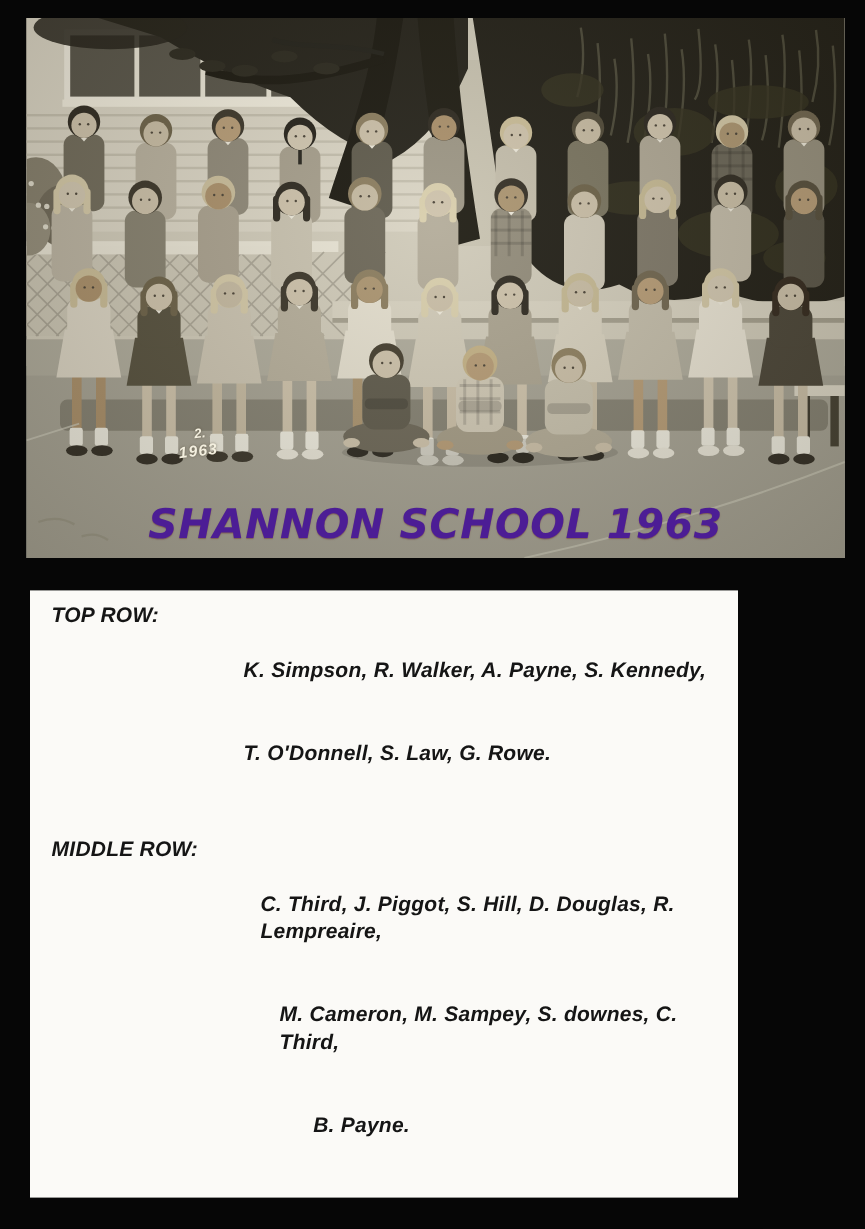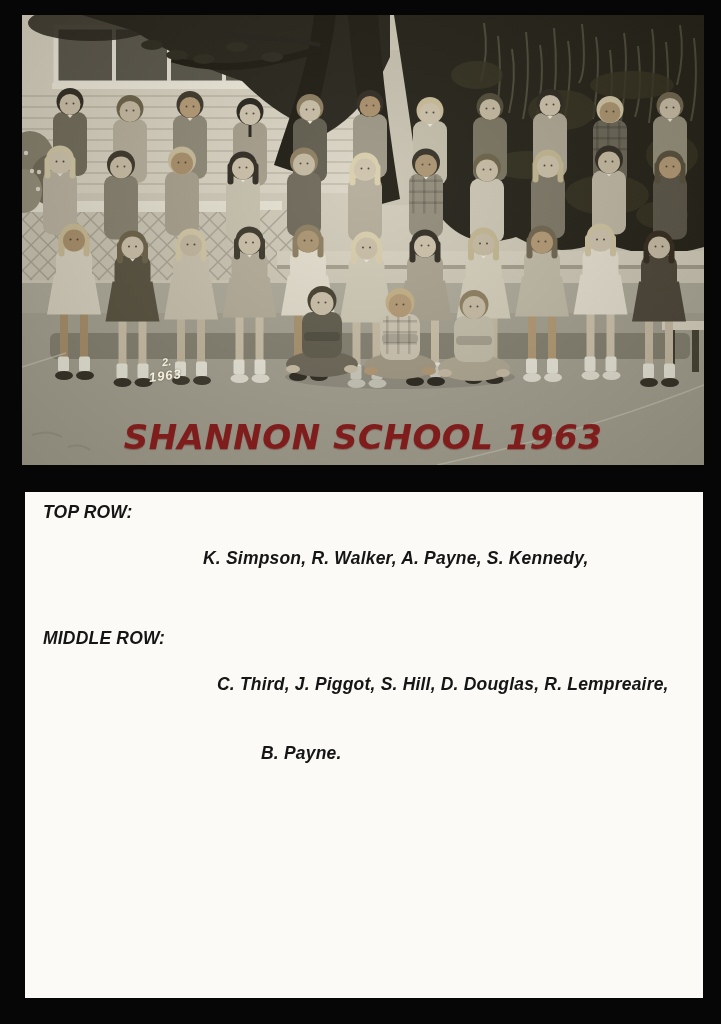--- a/index.html
+++ b/index.html
@@ -14,21 +14,21 @@
   .photo-title{position:absolute;left:0;width:100%;bottom:8px;text-align:center;
     font-family:"DejaVu Sans",sans-serif;font-weight:bold;font-style:italic;
     font-size:34px;color:#f11111;letter-spacing:.5px;text-shadow:0 1px 1px rgba(90,0,0,.35);z-index:3}
   .year-mark{position:absolute;left:126px;top:341px;z-index:2;color:#f3efdf;
     font-style:italic;font-weight:bold;transform:rotate(-7deg);line-height:13px;text-align:center;
     text-shadow:0 0 2px rgba(60,50,30,.6)}
   .year-mark .l1{font-size:11px;margin-left:6px}
   .year-mark .l2{font-size:13px;letter-spacing:1px}
 
   
-  .caption-panel{position:absolute;left:25px;top:492px;width:678px;height:506px;
+  .caption-panel{position:absolute;left:25px;top:492px;width:590px;height:506px;
     background:#fbfaf7;overflow:hidden;box-sizing:border-box;padding-top:9px;
     color:#151515;font-weight:bold;font-style:italic;font-size:17.5px;line-height:23px;letter-spacing:.2px}
   .cap-row{display:flex;align-items:flex-start}
   .cap-label{flex:none;width:170px;padding-left:18px;box-sizing:border-box;white-space:nowrap}
   .cap-names{flex:1;white-space:pre-wrap}
   .row-top,.row-middle{margin-bottom:11px}
   .n-top{padding-left:0}
   .n-middle{padding-left:22px}
   .n-top .l2,.n-top .l3{padding-left:8px}
   .n-middle .l2{padding-left:16px}
@@ -565,34 +565,36 @@
           <circle cx="455.5" cy="291.5" r="1" fill="#4a4338"></circle>
         </g>
         <path d="M 415,450 Q 560,418 682,370" stroke="#c3c2b3" stroke-width="1.6" fill="none" opacity="0.85"></path>
         <path d="M 0,352 L 44,338" stroke="#cac9bb" stroke-width="1.4" fill="none" opacity="0.7"></path>
         <path d="M 10,420 q 16,-6 30,2 M 46,432 q 12,-4 22,3" stroke="#93907f" stroke-width="2" fill="none" opacity="0.6"></path>
       </svg>
     <div class="year-mark">
       <div class="l1">2.</div>
       <div class="l2">1963</div>
     </div>
-    <div class="photo-title" style="color: #7f1d1d; margin-top: 36px;">SHANNON SCHOOL 1963</div>
+    <div class="photo-title" style="color: #4c1d95; margin-top: 36px;">SHANNON SCHOOL 1963</div>
   </div>
 
   <div class="caption-panel">
 
     <div class="cap-row row-top">
       <div class="cap-label">TOP ROW:</div>
       <div class="cap-names n-top">
         <div class="nline l2">K. Simpson, R. Walker, A. Payne, S. Kennedy,</div>
+        <div class="nline l3">T. O'Donnell, S. Law, G. Rowe.</div>
       </div>
     </div>
 
     <div class="cap-row row-middle">
       <div class="cap-label">MIDDLE ROW:</div>
       <div class="cap-names n-middle">
         <div class="nline l1">C. Third, J. Piggot, S. Hill, D. Douglas, R. Lempreaire,</div>
+        <div class="nline l2">M. Cameron, M. Sampey, S. downes, C. Third,</div>
         <div class="nline l3">B. Payne.</div>
       </div>
     </div>
 
   </div>
 </div>
 
 </body></html>

